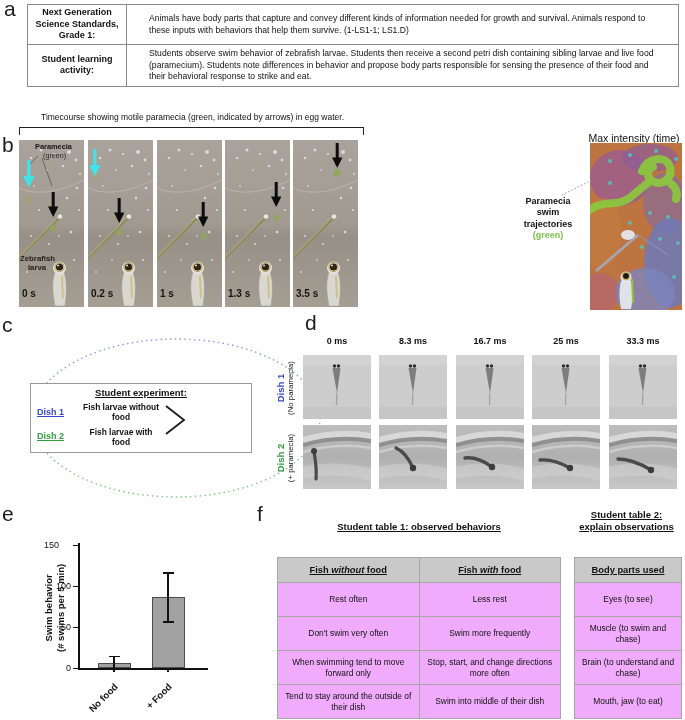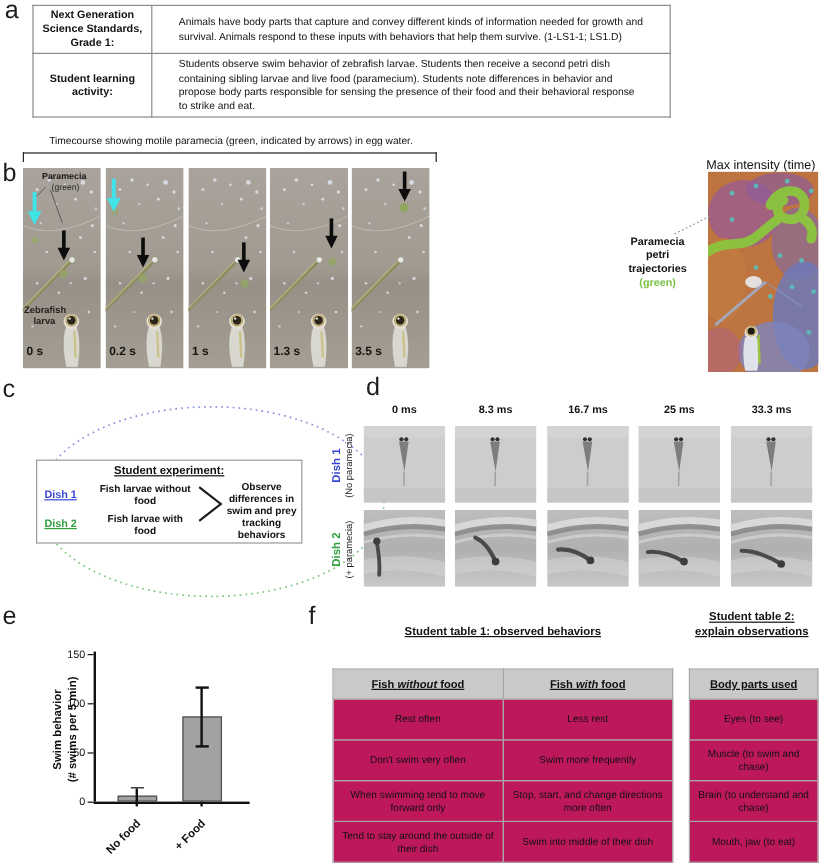--- a/index.html
+++ b/index.html
@@ -4,21 +4,21 @@
 <style>
   html,body{margin:0;padding:0;background:#fff;}
   #canvas{position:relative;width:685px;height:720px;background:#fff;overflow:hidden;
           font-family:"Liberation Sans",sans-serif;color:#111;}
   .abs{position:absolute;}
   .b{font-weight:bold;}
   .ctr{text-align:center;}
   .panel-letter{font-size:21px;color:#1c1c1c;}
   .u{text-decoration:underline;}
   
-  #a-table{border-collapse:collapse;width:532px;table-layout:fixed;}
+  #a-table{border-collapse:collapse;width:652px;table-layout:fixed;}
   #a-table th,#a-table td{border:1px solid #8a8a8a;vertical-align:middle;}
   #a-table th{width:92px;font-size:9px;text-align:center;padding:2px 3px;line-height:1.3;}
   #a-table td{font-size:8.6px;padding:3px 22px;line-height:1.35;}
   
   .bframe{width:65px;height:167px;}
   .bframe svg{display:block;}
   .time-label{left:3px;top:148px;font-size:10px;font-weight:bold;color:#151515;}
   .bracket{border-top:1.6px solid #222;border-left:1.6px solid #222;border-right:1.6px solid #222;height:7px;}
   .smalltext{font-size:8.5px;}
   
@@ -27,21 +27,21 @@
   .dish2{color:var(--dish2);font-weight:bold;text-decoration:underline;}
   
   .d-head{font-size:9px;font-weight:bold;text-align:center;width:68px;}
   .rotlab{transform:rotate(-90deg);transform-origin:50% 50%;width:84px;height:26px;text-align:center;line-height:1.15;}
   .rotlab .l1{font-size:9.5px;font-weight:bold;}
   .rotlab .l2{font-size:7.8px;color:#222;}
   
   .ftable{border-collapse:collapse;table-layout:fixed;}
   .ftable th,.ftable td{border:1px solid #a6a6a6;text-align:center;vertical-align:middle;padding:0 5px;line-height:1.3;}
   .ftable th{background:var(--hdrgray);font-size:9.3px;height:24px;}
-  .ftable td{background:#be185d;font-size:8.4px;height:33px;}
+  .ftable td{background:#f0abfc;font-size:8.4px;height:33px;}
   .ftitle{font-size:9.5px;font-weight:bold;text-decoration:underline;line-height:1.3;}
   #plot{width:210px;height:185px;}
 </style>
 </head>
 <body>
 
 <div id="canvas">
 
   <svg width="0" height="0" style="position:absolute">
     <defs>
@@ -238,40 +238,39 @@
     <line x1="42" y1="136" x2="43" y2="160" stroke="#9ac23f" stroke-width="2"></line>
     <circle cx="36" cy="134" r="5.5" fill="#e8e8ea"></circle>
     <circle cx="36" cy="133" r="4" fill="none" stroke="#caa94e" stroke-width="1"></circle>
     <circle cx="36" cy="133" r="3" fill="#1e1a10"></circle>
   </svg>
   <svg class="abs" style="left:560px;top:175px" width="36" height="22">
     <line x1="2" y1="20" x2="34" y2="4" stroke="#8a8a8a" stroke-width="0.9" stroke-dasharray="1.5,2"></line>
   </svg>
   <div class="abs ctr" style="left:512px;top:196px;width:72px;font-size:9px;line-height:1.25">
     <div class="b">Paramecia</div>
-    <div class="b">petri</div>
+    <div class="b">swim</div>
     <div class="b">trajectories</div>
     <div class="b" style="color:var(--trajgreen)">(green)</div>
   </div>
 
   <div class="abs panel-letter" style="left:2px;top:313px">c</div>
   <svg class="abs" style="left:28px;top:336px" viewBox="0 0 296 164" width="296" height="164">
     <path d="M4,82 A144,79 0 0 1 292,82" fill="none" stroke="#8892e0" stroke-width="1.4" stroke-dasharray="1.4,3.4"></path>
     <path d="M292,82 A144,79 0 0 1 4,82" fill="none" stroke="#7cc47c" stroke-width="1.4" stroke-dasharray="1.4,3.4"></path>
   </svg>
   <div id="c-box" class="abs" style="left:30px;top:383px">
     <div class="abs b u ctr" style="left:0;top:3px;width:100%;font-size:9.5px">Student experiment:</div>
     <div class="abs dish1" style="left:6px;top:23px;font-size:9px">Dish 1</div>
     <div class="abs dish2" style="left:6px;top:47px;font-size:9px">Dish 2</div>
     <div class="abs b ctr" style="left:52px;top:18px;width:76px;font-size:8.4px;line-height:1.2">Fish larvae without food</div>
     <div class="abs b ctr" style="left:52px;top:43px;width:76px;font-size:8.4px;line-height:1.2">Fish larvae with food</div>
     <svg class="abs" style="left:132px;top:20px" width="24" height="32">
       <polyline points="3,2 21,16 3,30" fill="none" stroke="#1a1a1a" stroke-width="1.8"></polyline>
     </svg>
-    <div class="abs b ctr" style="left:156px;top:16px;width:62px;font-size:8.4px;line-height:1.2">Observe differences in swim and prey tracking behaviors</div>
   </div>
 
   <div class="abs panel-letter" style="left:305px;top:311px">d</div>
   <div class="abs d-head" style="left:303px;top:336px">0 ms</div>
   <div class="abs d-head" style="left:379px;top:336px">8.3 ms</div>
   <div class="abs d-head" style="left:456px;top:336px">16.7 ms</div>
   <div class="abs d-head" style="left:532px;top:336px">25 ms</div>
   <div class="abs d-head" style="left:609px;top:336px">33.3 ms</div>
 
   <div class="abs rotlab" style="left:247px;top:375px">
@@ -333,21 +332,21 @@
   <div id="plot" class="abs" style="left:40px;top:542px">
       <div style="position: absolute; left: 38px; top: 1px; width: 1.6px; height: 125px; background: rgb(17, 17, 17);"></div>
       <div style="position: absolute; left: 38px; top: 126px; width: 130px; height: 1.6px; background: rgb(17, 17, 17);"></div>
       <div style="position: absolute; left: 33px; top: 126px; width: 5px; height: 1.4px; background: rgb(17, 17, 17);"></div>
       <div style="position: absolute; left: 4px; top: 120.5px; width: 27px; text-align: right; font-size: 9px; color: rgb(17, 17, 17);">0</div>
       <div style="position: absolute; left: 33px; top: 85px; width: 5px; height: 1.4px; background: rgb(17, 17, 17);"></div>
       <div style="position: absolute; left: 4px; top: 79.5px; width: 27px; text-align: right; font-size: 9px; color: rgb(17, 17, 17);">50</div>
       <div style="position: absolute; left: 33px; top: 44px; width: 5px; height: 1.4px; background: rgb(17, 17, 17);"></div>
       <div style="position: absolute; left: 4px; top: 38.5px; width: 27px; text-align: right; font-size: 9px; color: rgb(17, 17, 17);">100</div>
       <div style="position: absolute; left: 33px; top: 3px; width: 5px; height: 1.4px; background: rgb(17, 17, 17);"></div>
-      <div style="position: absolute; left: 4px; top: -2.5px; width: 27px; text-align: right; font-size: 9px; color: rgb(17, 17, 17);">150</div>
+      <div style="position: absolute; left: 4px; top: -2.5px; width: 27px; font-size: 9px; color: rgb(17, 17, 17);">150</div>
       <div style="position: absolute; left: 57.5px; top: 121.08px; width: 33px; height: 4.92px; background: rgb(162, 162, 162); border: 1.2px solid rgb(77, 77, 77); box-sizing: border-box;"></div>
       <div style="position: absolute; left: 73.2px; top: 114.52px; width: 1.6px; height: 13.12px; background: rgb(17, 17, 17);"></div>
       <div style="position: absolute; left: 68.5px; top: 113.82px; width: 11px; height: 1.5px; background: rgb(17, 17, 17);"></div>
       <div style="position: absolute; left: 68.5px; top: 126.94px; width: 11px; height: 1.5px; background: rgb(17, 17, 17);"></div>
       <div style="position: absolute; left: 73.3px; top: 126px; width: 1.4px; height: 4px; background: rgb(17, 17, 17);"></div>
       <div style="position: absolute; left: 2px; top: 139px; width: 70px; text-align: right; font-weight: bold; font-size: 9.5px; color: rgb(17, 17, 17); transform: rotate(-45deg); transform-origin: 100% 0px;">No food</div>
       <div style="position: absolute; left: 111.5px; top: 55.48px; width: 33px; height: 70.52px; background: rgb(162, 162, 162); border: 1.2px solid rgb(77, 77, 77); box-sizing: border-box;"></div>
       <div style="position: absolute; left: 127.2px; top: 30.88px; width: 1.6px; height: 49.2px; background: rgb(17, 17, 17);"></div>
       <div style="position: absolute; left: 122.5px; top: 30.18px; width: 11px; height: 1.5px; background: rgb(17, 17, 17);"></div>
       <div style="position: absolute; left: 122.5px; top: 79.38px; width: 11px; height: 1.5px; background: rgb(17, 17, 17);"></div>

